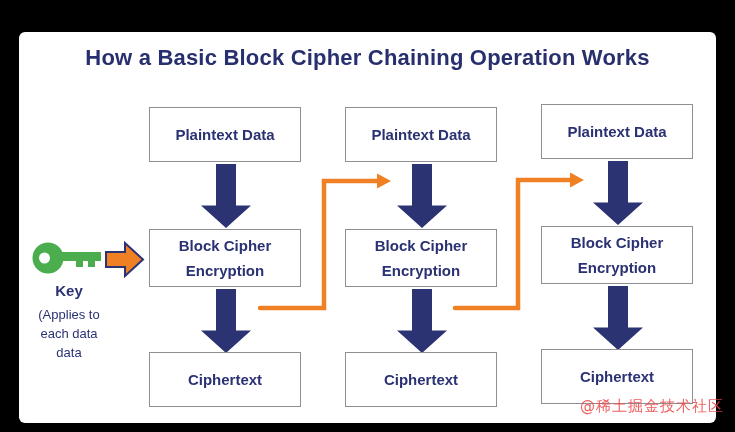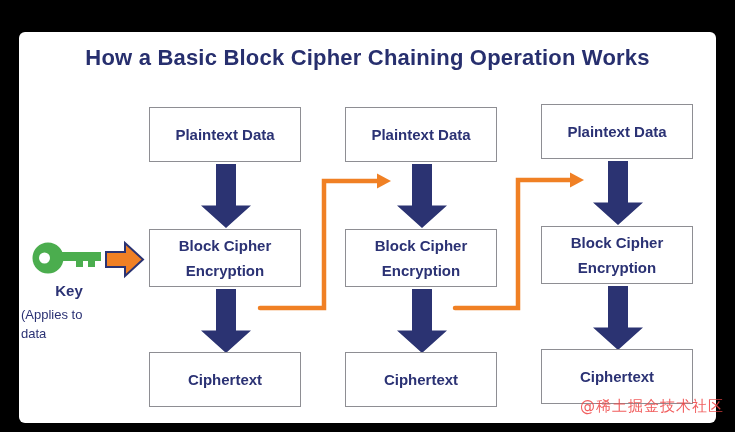--- a/index.html
+++ b/index.html
@@ -39,21 +39,21 @@
   .down-arrow.upper{top:57px;}
   .down-arrow.lower{top:182px;}
   
   .key-icon{position:absolute;left:12px;top:204px;width:72px;height:44px;}
   .key-feed-arrow{position:absolute;left:86px;top:208px;width:40px;height:40px;}
   .key-label{
     position:absolute;left:4px;top:250px;width:92px;text-align:center;
     color:#2b3274;font-size:15px;font-weight:600;
   }
   .key-note{
-    position:absolute;left:2px;top:273px;width:96px;text-align:left;
+    position:absolute;left:2px;top:273px;width:96px;text-align:center;
     color:#2b3274;font-size:13px;font-weight:500;line-height:19px;
   }
   
   .connector-layer{position:absolute;left:0;top:0;width:735px;height:432px;pointer-events:none;}
   .watermark{
     position:absolute;right:11px;top:397px;
     color:#ef4444;opacity:.85;font-size:15px;letter-spacing:1px;
     font-family:"DejaVu Sans","Liberation Sans",sans-serif;
   }
 </style>
@@ -68,20 +68,21 @@
     <circle cx="17" cy="22" r="15.5" fill="#4bad4e"></circle>
     <circle cx="13.5" cy="22" r="5.5" fill="#ffffff"></circle>
     <path d="M30 16 H70 V25 H64 V31 H57 V25 H52 V31 H45 V25 H30 Z" fill="#4bad4e"></path>
   </svg>
   <svg class="key-feed-arrow" viewBox="0 0 40 40">
     <polygon points="1,12 20,12 20,3 38,19.5 20,36 20,27 1,27" fill="#f08024" stroke="#2b3372" stroke-width="2" stroke-linejoin="miter"></polygon>
   </svg>
   <div class="key-label">Key</div>
   <div class="key-note">
     <div>(Applies to</div>
+    <div>each data</div>
     <div>data</div>
   </div>
 
   <div class="column col-1">
     <div class="node node-plaintext">Plaintext Data</div>
     <div class="down-arrow upper"></div>
     <div class="node node-encrypt">
       <span>Block Cipher</span>
       <span>Encryption</span>
     </div>

